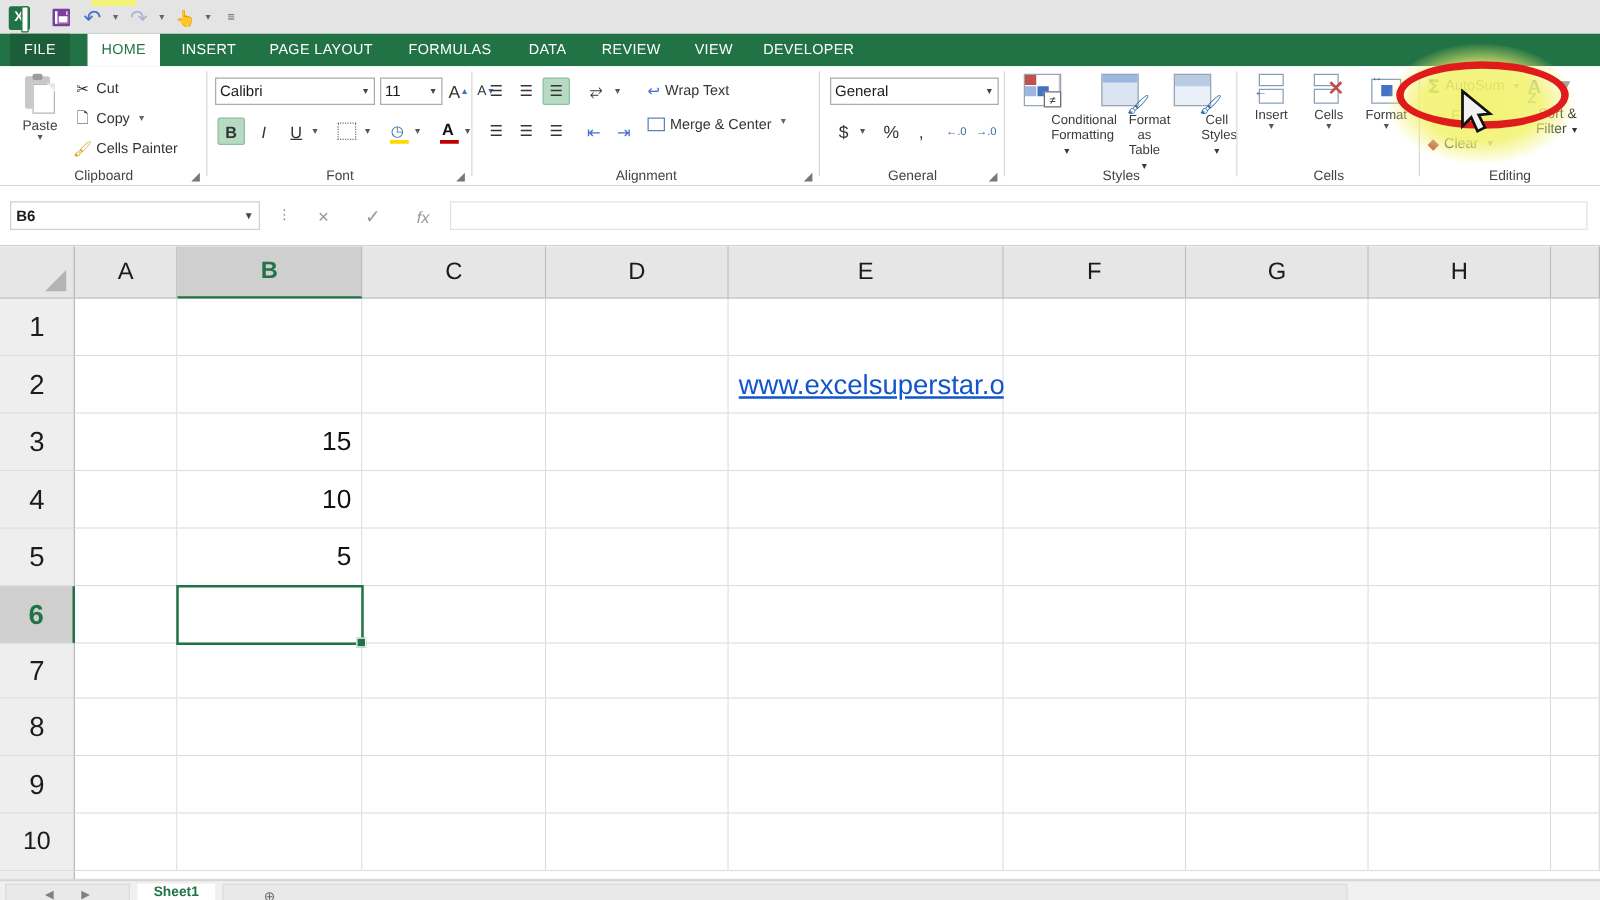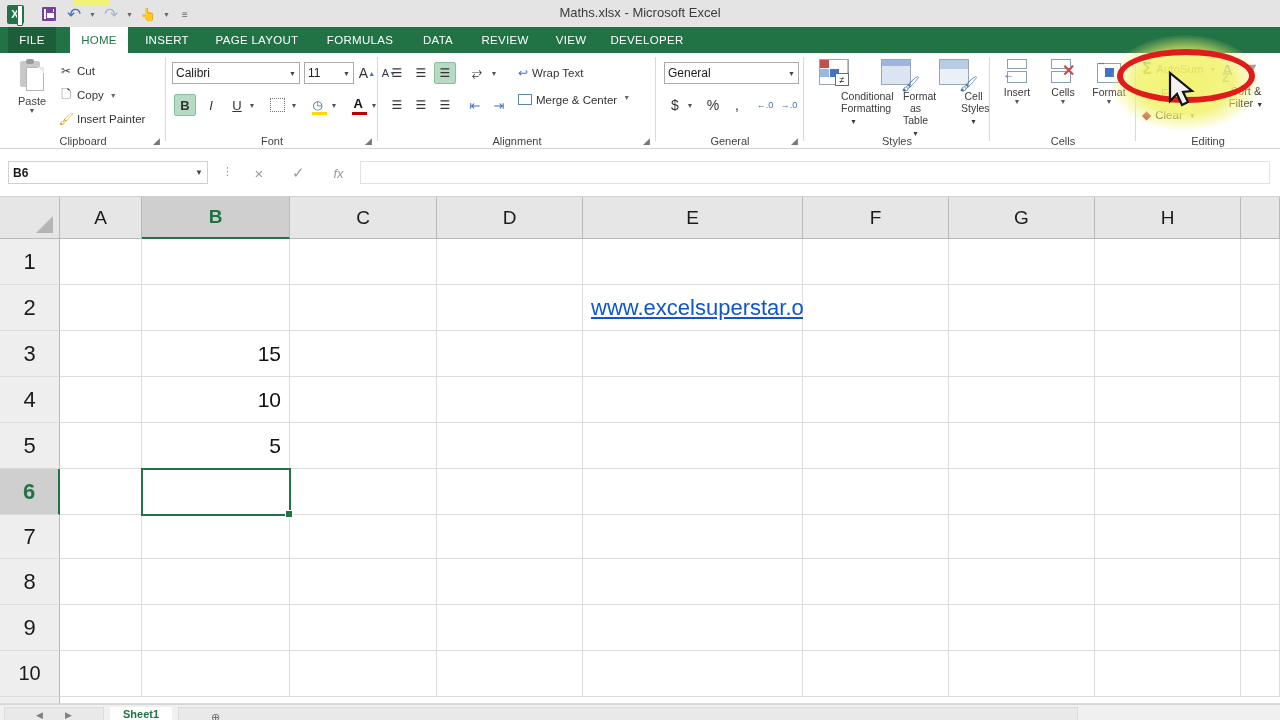--- a/index.html
+++ b/index.html
@@ -252,21 +252,20 @@
         </div>
       <span class="qat-caret">▼</span>
       <div class="qat-btn">
           <span class="touch-ico">👆</span>
         </div>
       <span class="qat-caret">▼</span>
       <div class="qat-btn">
           <span class="more-ico">≡</span>
         </div>
     </div>
-    <div class="title-text">Maths.xlsx - Microsoft Excel</div>
     <div class="hl-top"></div>
   </div>
 
   <div class="tabbar">
     <div class="tab file" style="left:8px;width:48px;">FILE</div>
     <div class="tab active" style="left:70px;width:58px;">HOME</div>
     <div class="tab" style="left:138px;width:58px;">INSERT</div>
     <div class="tab" style="left:204px;width:106px;">PAGE LAYOUT</div>
     <div class="tab" style="left:318px;width:84px;">FORMULAS</div>
     <div class="tab" style="left:414px;width:48px;">DATA</div>
@@ -291,21 +290,21 @@
         <span class="cb-ico">✂</span>
         <span>Cut</span>
       </div>
       <div class="cb-item" style="top:32px;">
         <span class="cb-ico">🗋</span>
         <span>Copy</span>
         <span class="cb-caret">▼</span>
       </div>
       <div class="cb-item" style="top:56px;">
         <span class="cb-ico" style="color:#d4a017;">🖌</span>
-        <span>Insert Painter</span>
+        <span>Cells Painter</span>
       </div>
       <div class="grp-label">Clipboard</div>
       <div class="dlg">◢</div>
       <div class="grp-sep" style="left:165px;"></div>
     </div>
 
     <div class="grp" style="left:166px;width:212px;">
       <div class="combo" style="left:6px;top:9px;width:128px;">
         <span class="cv">Calibri</span>
         <span class="cd">▼</span>

